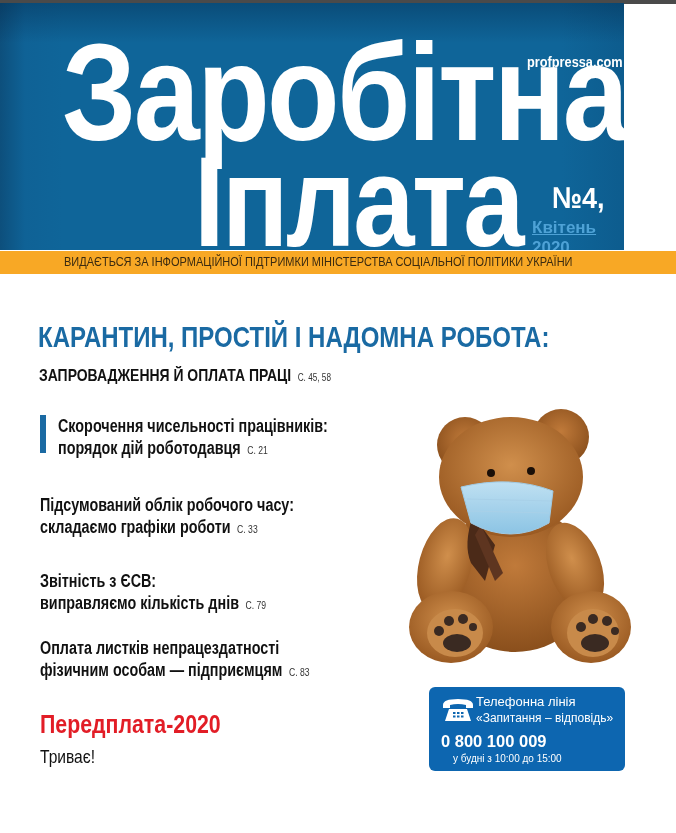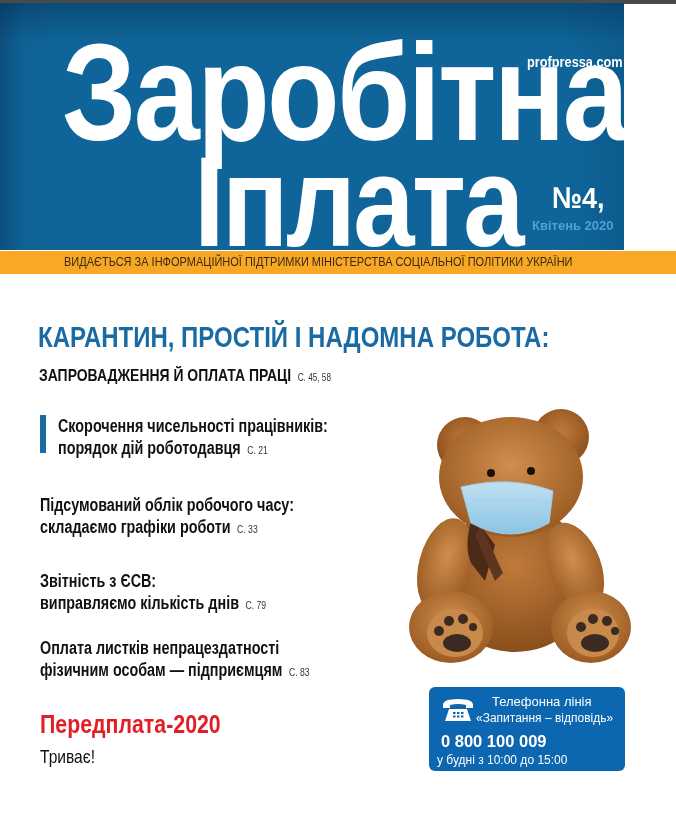--- a/index.html
+++ b/index.html
@@ -43,21 +43,21 @@
       letter-spacing: 0.2px;
     }
     .tagline div { display: block; }
     .issue-no {
       position: absolute; left: 552px; top: 178px;
       font-size: 30px; font-weight: 700; color: #ffffff;
       transform: scaleX(0.9); transform-origin: left top;
     }
     .issue-date {
       position: absolute; left: 532px; top: 215px;
-      font-size: 13px; font-weight: 700; color: #4ea2d6;
+      font-size: 17px; font-weight: 700; color: #4ea2d6; text-decoration: underline;
     }
 
     .ministry-bar {
       position: absolute; left: 0; top: 251px; width: 676px; height: 23px;
       background: #f8a825;
       display: flex; align-items: center;
     }
     .ministry-bar span {
       position: absolute; left: 64px; top: 4px;
       font-size: 12.5px; color: #3a2a10; white-space: nowrap;
@@ -99,24 +99,24 @@
       transform: scaleX(0.82); transform-origin: left top; white-space: nowrap;
     }
 
     .bear { position: absolute; left: 403px; top: 395px; width: 240px; height: 272px; }
 
     .hotline {
       position: absolute; left: 429px; top: 687px; width: 196px; height: 84px;
       background: #0d66b0; border-radius: 6px; color: #ffffff;
     }
     .hotline .phone-icon { position: absolute; left: 12px; top: 10px; width: 34px; height: 26px; }
-    .hotline .line1 { position: absolute; left: 47px; top: 7px; font-size: 13px; white-space: nowrap; margin-left: 16px; }
+    .hotline .line1 { position: absolute; left: 47px; top: 7px; font-size: 13px; white-space: nowrap; }
     .hotline .line2 { position: absolute; left: 47px; top: 24px; font-size: 12px; white-space: nowrap; }
     .hotline .number { position: absolute; left: 12px; top: 45px; font-size: 16.5px; font-weight: 700; white-space: nowrap; }
-    .hotline .hours { position: absolute; left: 8px; top: 66px; font-size: 12px; white-space: nowrap; }
+    .hotline .hours { position: absolute; left: 24px; top: 66px; font-size: 10px; white-space: nowrap; }
   </style>
 </head>
 <body>
 
 <div class="topbar"></div>
 
 <header class="masthead">
   <div class="title-line1">Заробітна</div>
   <div class="title-line2">Іплата</div>
   <div class="website">profpressa.com</div>

